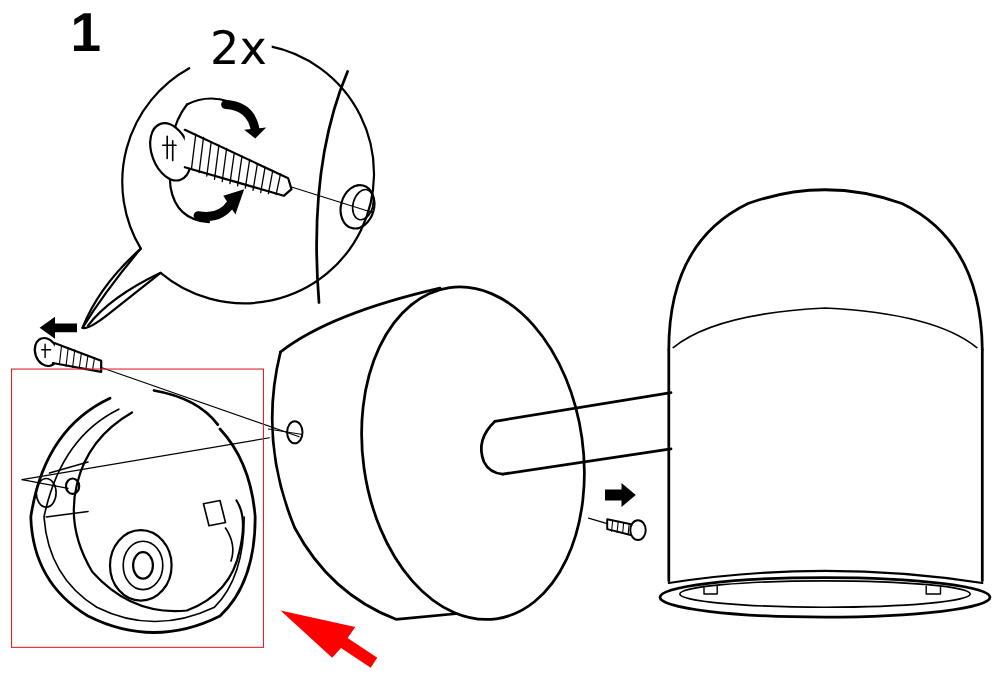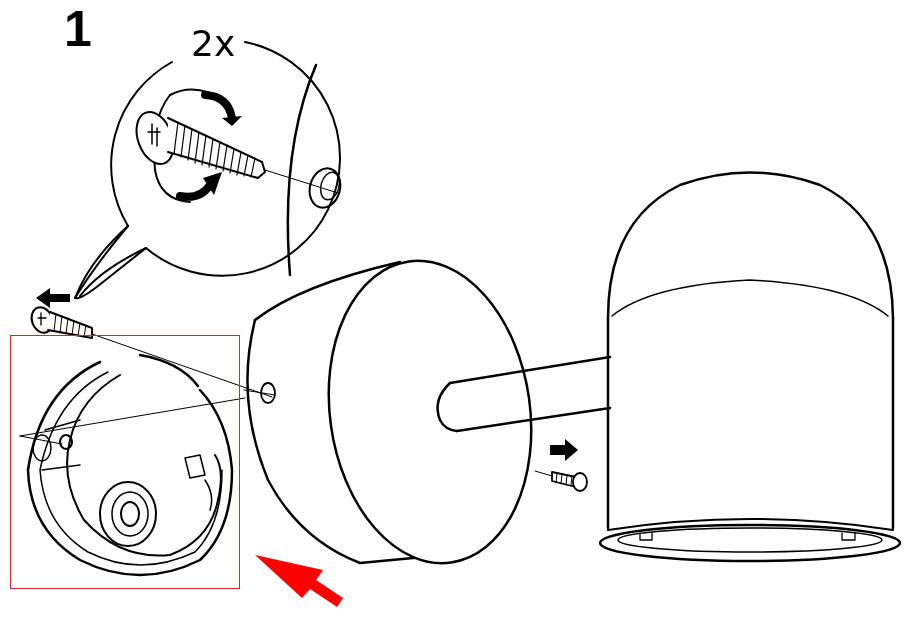--- a/index.html
+++ b/index.html
@@ -1,19 +1,19 @@
 <!DOCTYPE html>
 <html><head>
 <meta charset="utf-8">
 <style>
   html, body { margin:0; padding:0; background:#ffffff; }
   body { width:913px; height:625px; position:relative; overflow:hidden; font-family:"DejaVu Sans", sans-serif; }
   #canvas { position:absolute; left:0; top:0; width:913px; height:625px; }
   .step-number { position:absolute; left:64px; top:4px; font-family:"Liberation Sans", sans-serif; font-weight:bold; font-size:50px; line-height:50px; color:#000; }
-  .qty-label { position:absolute; left:187px; top:24px; font-family:"DejaVu Sans", sans-serif; font-size:36px; line-height:40px; color:#000; background:#fff; padding:0 4px; }
+  .qty-label { position:absolute; left:187px; top:24px; font-family:"DejaVu Sans", sans-serif; font-size:42px; line-height:40px; color:#000; background:#fff; padding:0 4px; }
   .highlight-box { position:absolute; left:10px; top:335px; width:230px; height:254px; border:1.5px solid #d9262b; box-sizing:border-box; }
 </style>
 </head>
 <body>
 
 <svg id="canvas" viewBox="0 0 913 625" xmlns="http://www.w3.org/2000/svg">
   <g fill="none" stroke="#000" stroke-linecap="round" stroke-linejoin="round">
 
     <g>
       <path d="M 245 42 A 118 118 0 1 1 146 248 L 98 286 Q 80 300 75 298 Q 96 264 128 226 A 118 118 0 0 1 172 62" stroke-width="2"></path>

